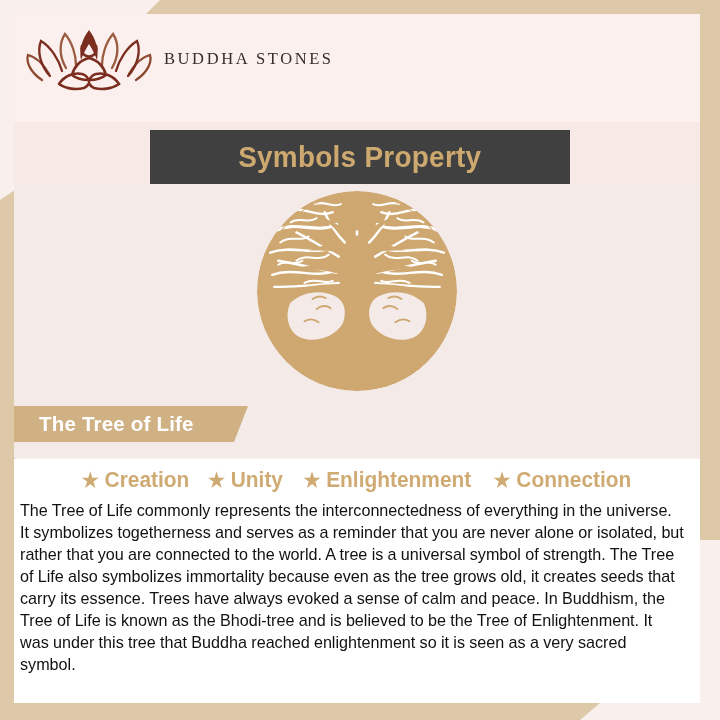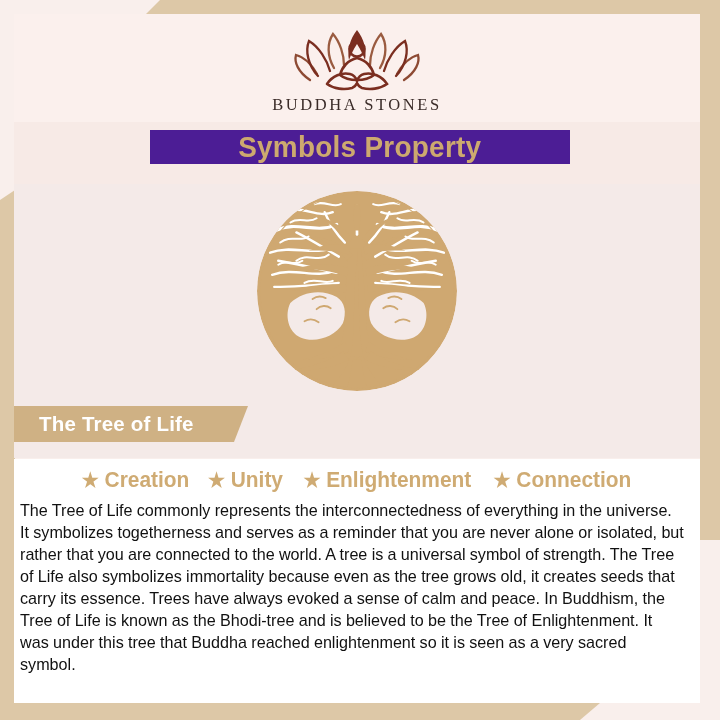--- a/index.html
+++ b/index.html
@@ -66,21 +66,21 @@
     right: 20px;
     height: 108px;
     background: #fbf0ed;
   }
   .logo-wrap {
     position: absolute;
     top: 8px;
     left: 0;
     right: 0;
     display: flex;
-    flex-direction: column;
+    flex-direction: row;
     align-items: center;
   }
   .logo-mark {
     width: 150px;
     height: 72px;
     display: block;
   }
   .logo-text {
     margin-top: 1px;
     font-family: "Liberation Serif", serif;
@@ -98,22 +98,22 @@
     left: 14px;
     right: 20px;
     height: 62px;
     background: #f7eae6;
   }
   .title-band {
     position: absolute;
     top: 8px;
     left: 136px;
     width: 420px;
-    height: 34px;
-    background: #4c1d95;
+    height: 54px;
+    background: #404040;
     display: flex;
     align-items: center;
     justify-content: center;
   }
   .title-text {
     font-size: 30px;
     font-weight: bold;
     color: #cda96f;
     letter-spacing: 0.3px;
     transform: scaleX(0.93);

